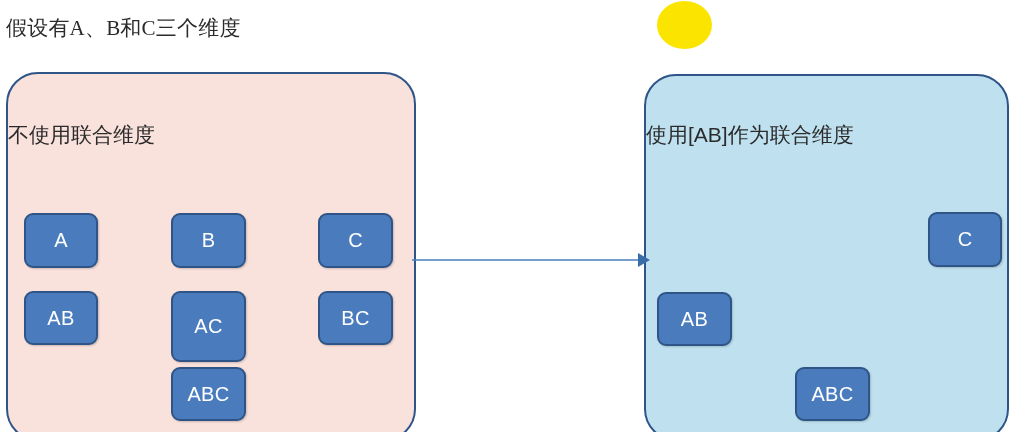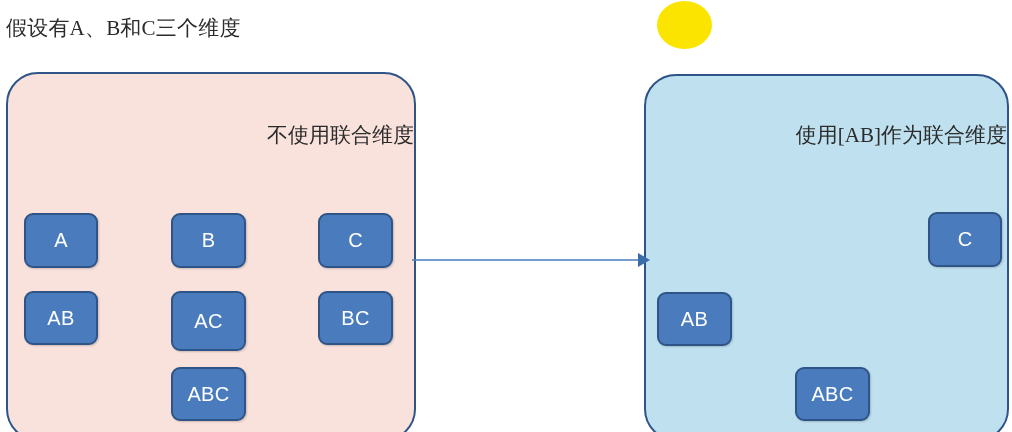--- a/index.html
+++ b/index.html
@@ -65,22 +65,22 @@
     left: 644px;
     top: 59px;
     width: 365px;
     height: 367px;
     background: #bfe1ef;
   }
   .panel-title {
     position: absolute;
     left: 0;
     right: 0;
-    text-align: right;
-    font-family: Liberation Serif, serif;
+    text-align: left;
+    font-family: Liberation Sans, sans-serif;
     font-size: 21px;
     line-height: 26px;
     color: #2b2b2b;
     white-space: nowrap;
   }
   .panel-left .panel-title { top: 48px; }
   .panel-right .panel-title { top: 46px; }
 
   
   .dim-box {
@@ -138,21 +138,21 @@
       </div>
       <div class="dim-box" style="left: 171px; top: 198px; width: 75px; height: 55px;">
         <span>B</span>
       </div>
       <div class="dim-box" style="left: 318px; top: 198px; width: 75px; height: 55px;">
         <span>C</span>
       </div>
       <div class="dim-box" style="left: 24px; top: 276px; width: 74px; height: 54px;">
         <span>AB</span>
       </div>
-      <div class="dim-box" style="left: 171px; top: 276px; width: 75px; height: 60px;">
+      <div class="dim-box" style="left: 171px; top: 276px; width: 75px; height: 71px;">
         <span>AC</span>
       </div>
       <div class="dim-box" style="left: 318px; top: 276px; width: 75px; height: 54px;">
         <span>BC</span>
       </div>
       <div class="dim-box" style="left: 171px; top: 352px; width: 75px; height: 54px;">
         <span>ABC</span>
       </div>
       <div class="dim-box" style="left: 928px; top: 197px; width: 74px; height: 55px;">
         <span>C</span>

